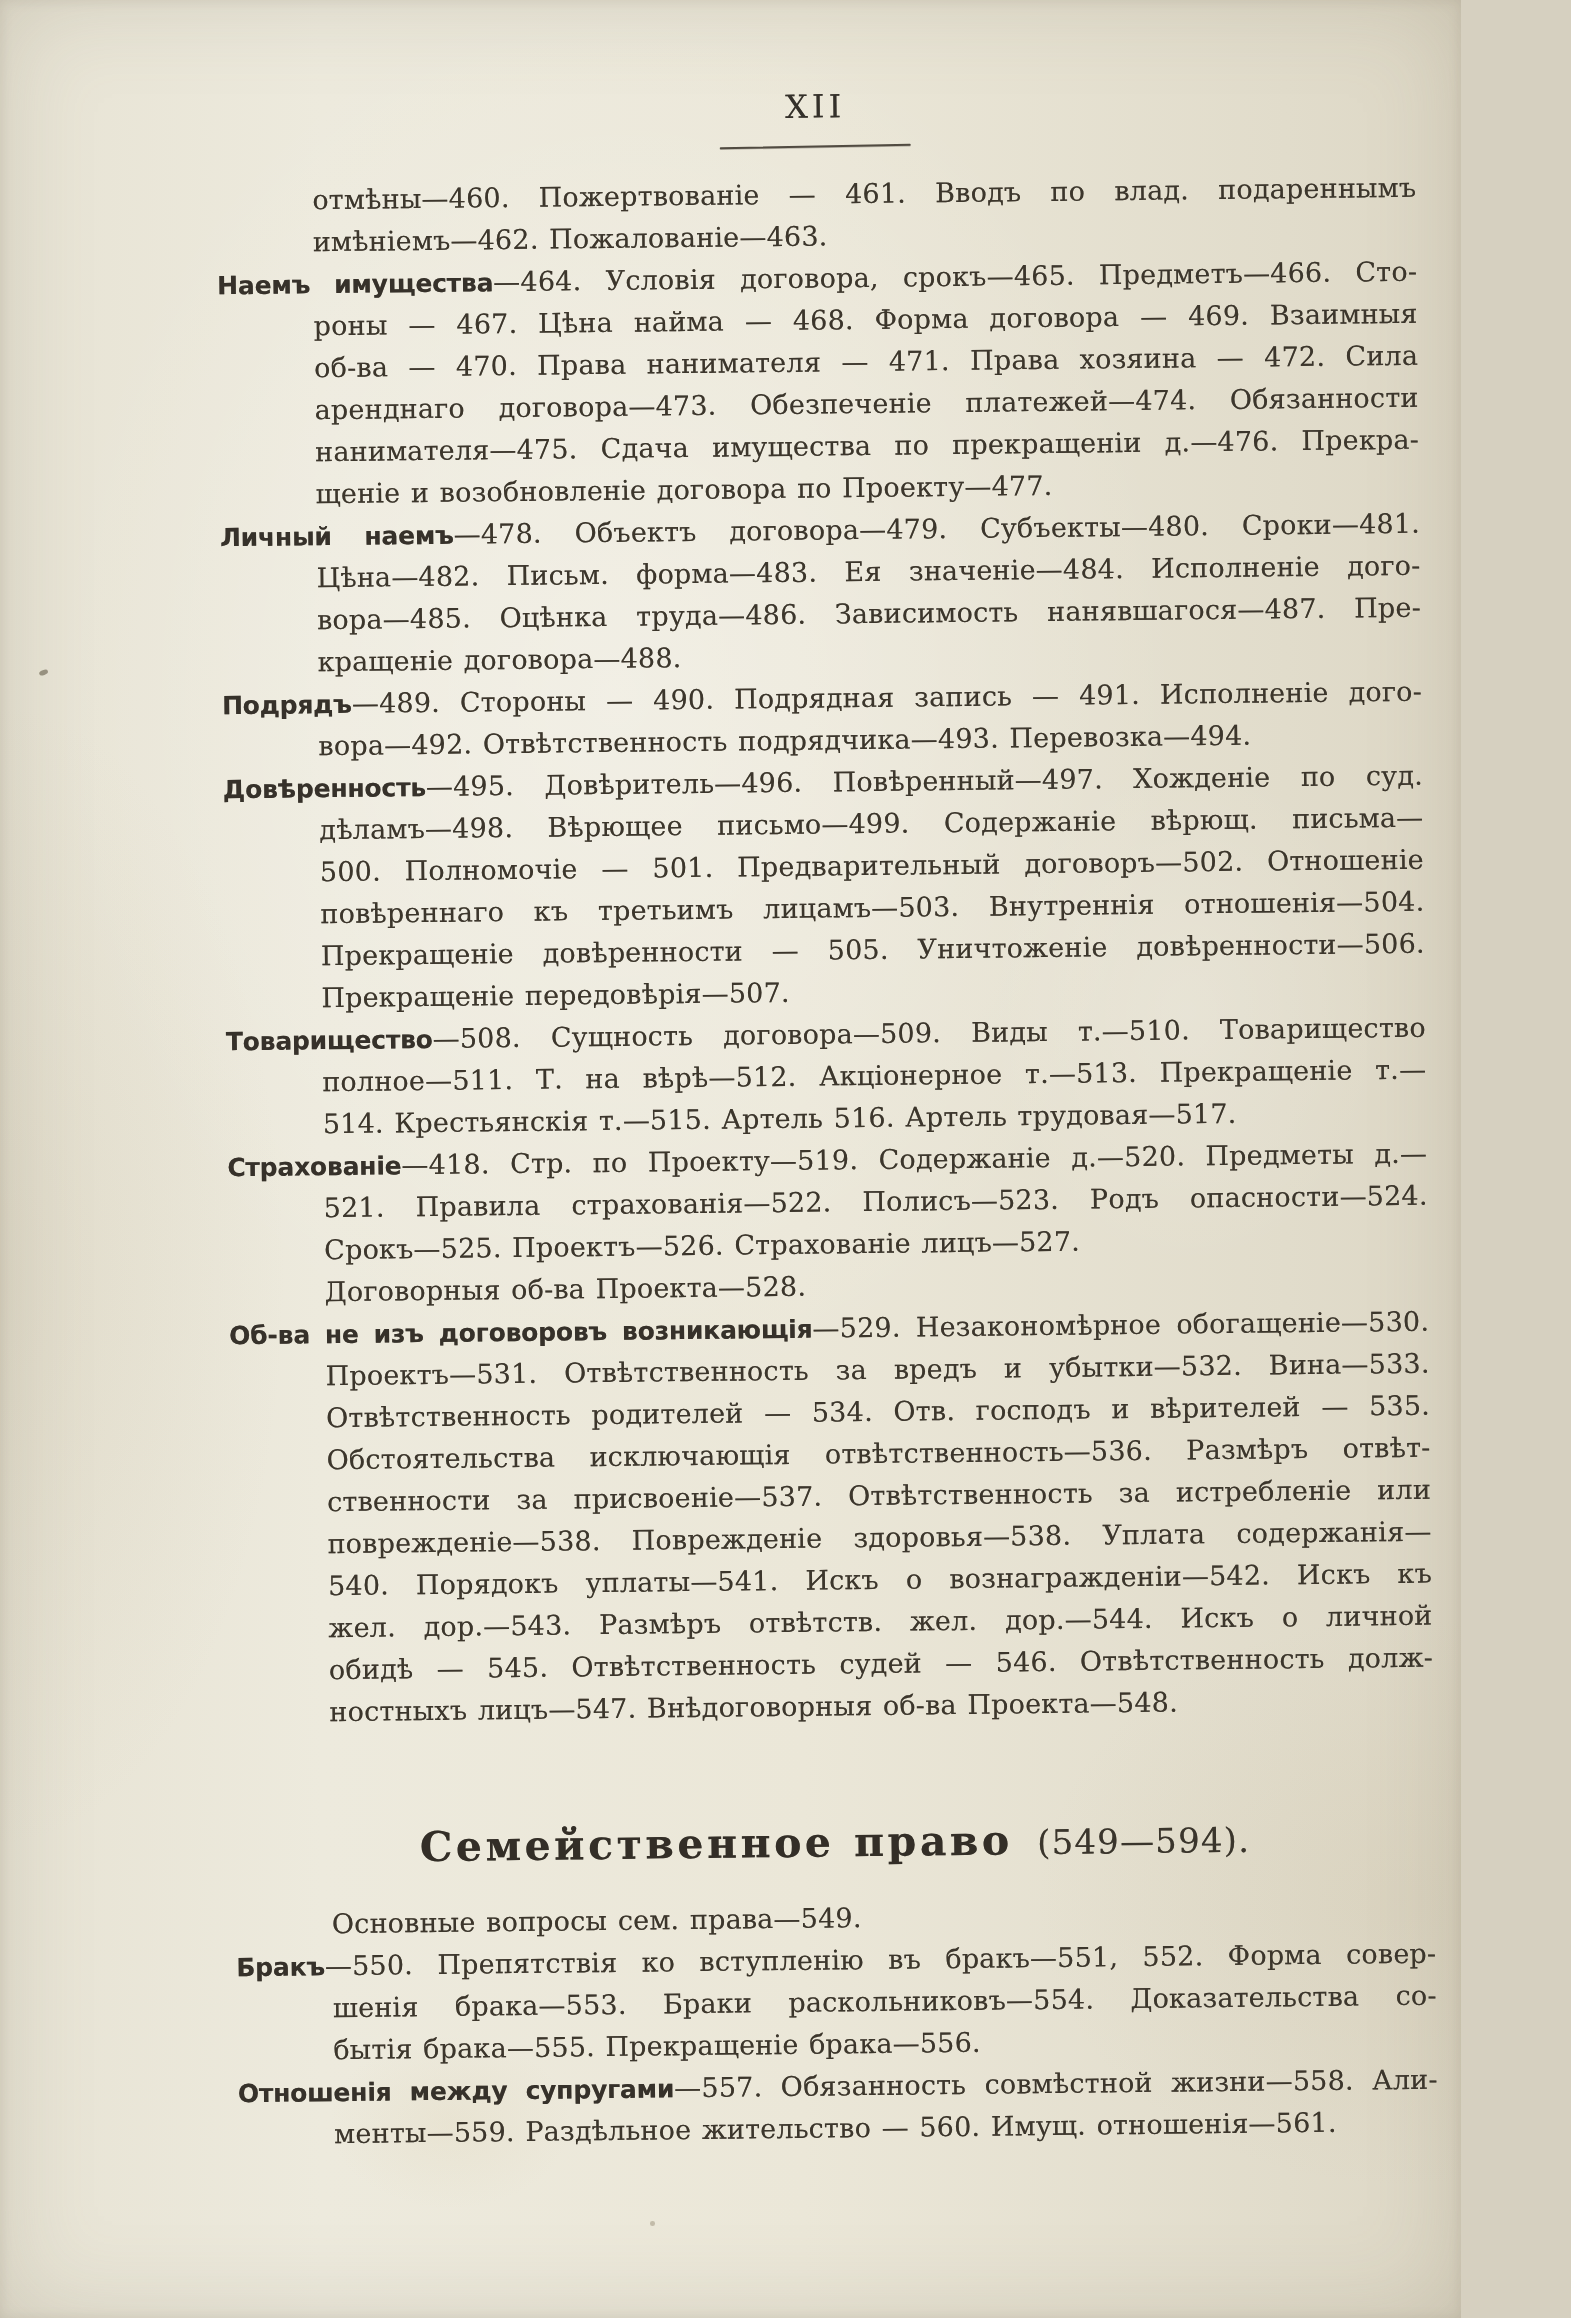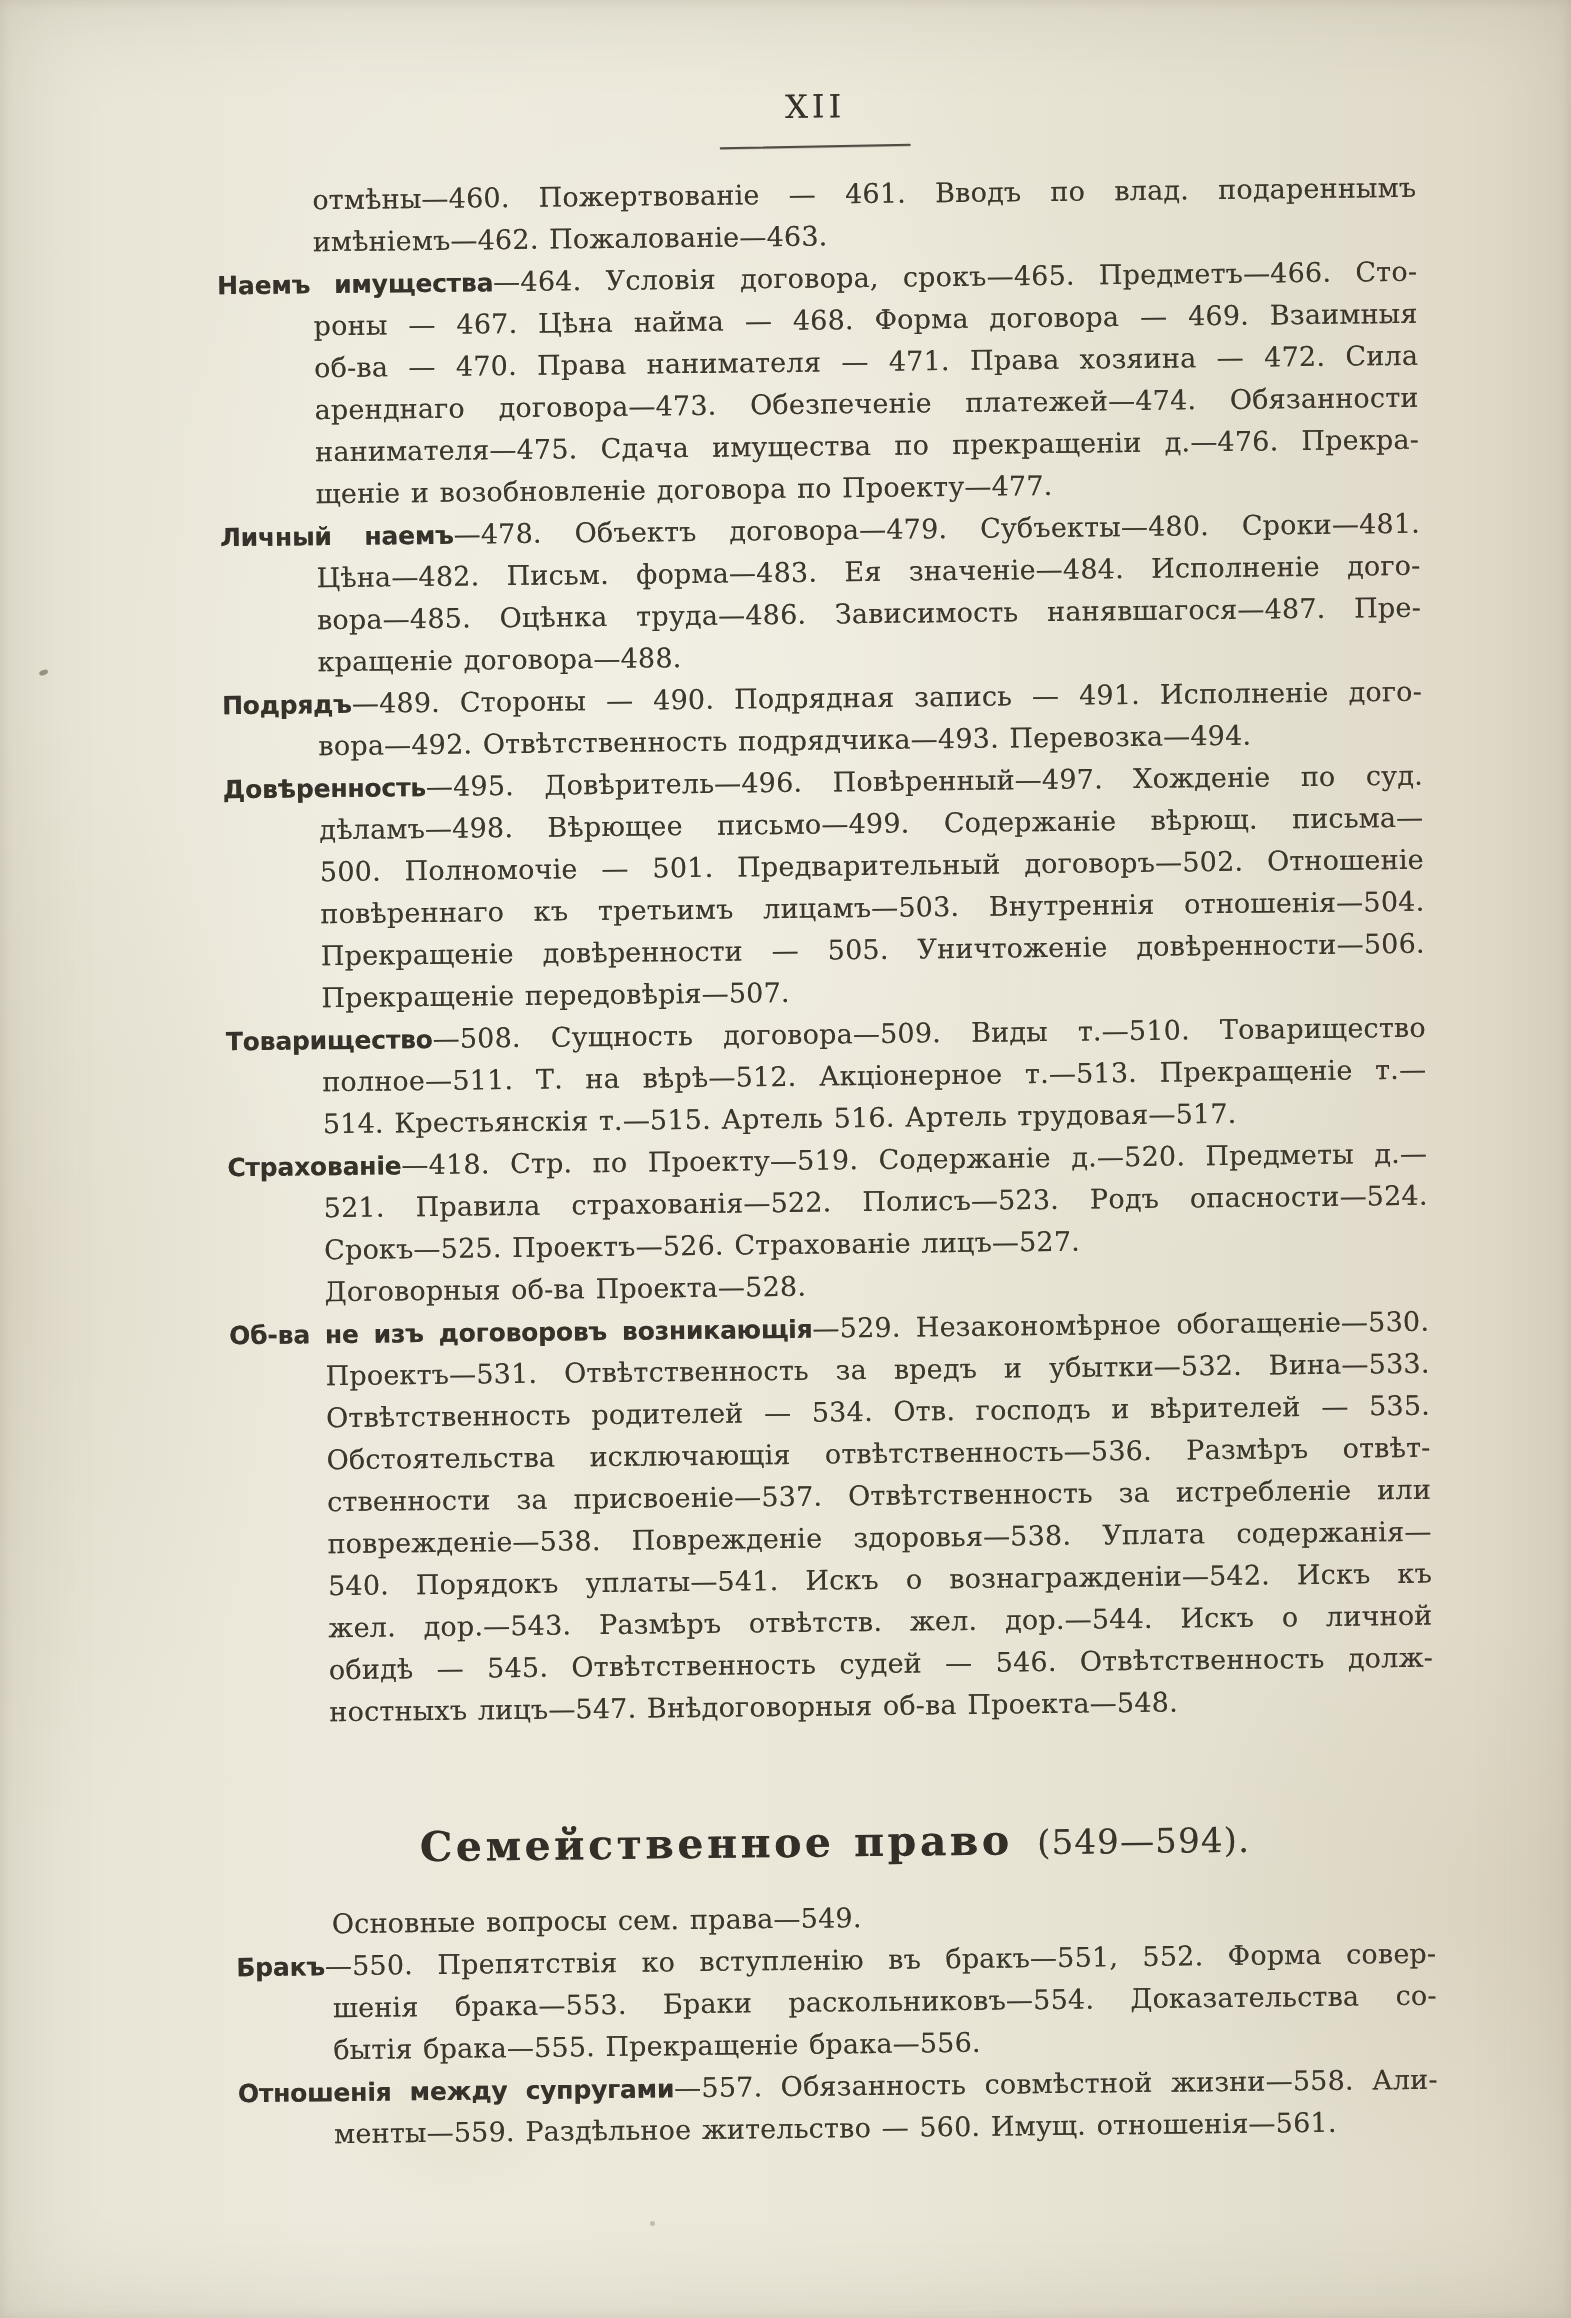--- a/index.html
+++ b/index.html
@@ -9,21 +9,21 @@
   }
   body {
     width: 1571px;
     height: 2319px;
     overflow: hidden;
     background: #d6d0c0;
     font-family: "DejaVu Serif", serif;
   }
   .sheet {
     position: relative;
-    width: 1571px;
+    width: 1461px;
     height: 2319px;
     background:
       radial-gradient(ellipse 877px 1111px at 42% 30%, rgba(255,255,255,0.30), rgba(255,255,255,0) 65%),
       radial-gradient(ellipse 526px 409px at 96% 82%, rgba(186,172,140,0.14), rgba(186,172,140,0) 70%),
       radial-gradient(ellipse 409px 819px at 0% 55%, rgba(190,178,150,0.18), rgba(190,178,150,0) 70%),
       linear-gradient(90deg, #e7e3d4 0%, #edeadd 22%, #ebe7d8 55%, #e1dccb 88%, #ddd7c5 100%);
     box-shadow:
       inset 0 0 94px rgba(125,113,90,0.22),
       inset 0 0 13px rgba(110,100,78,0.16);
   }

